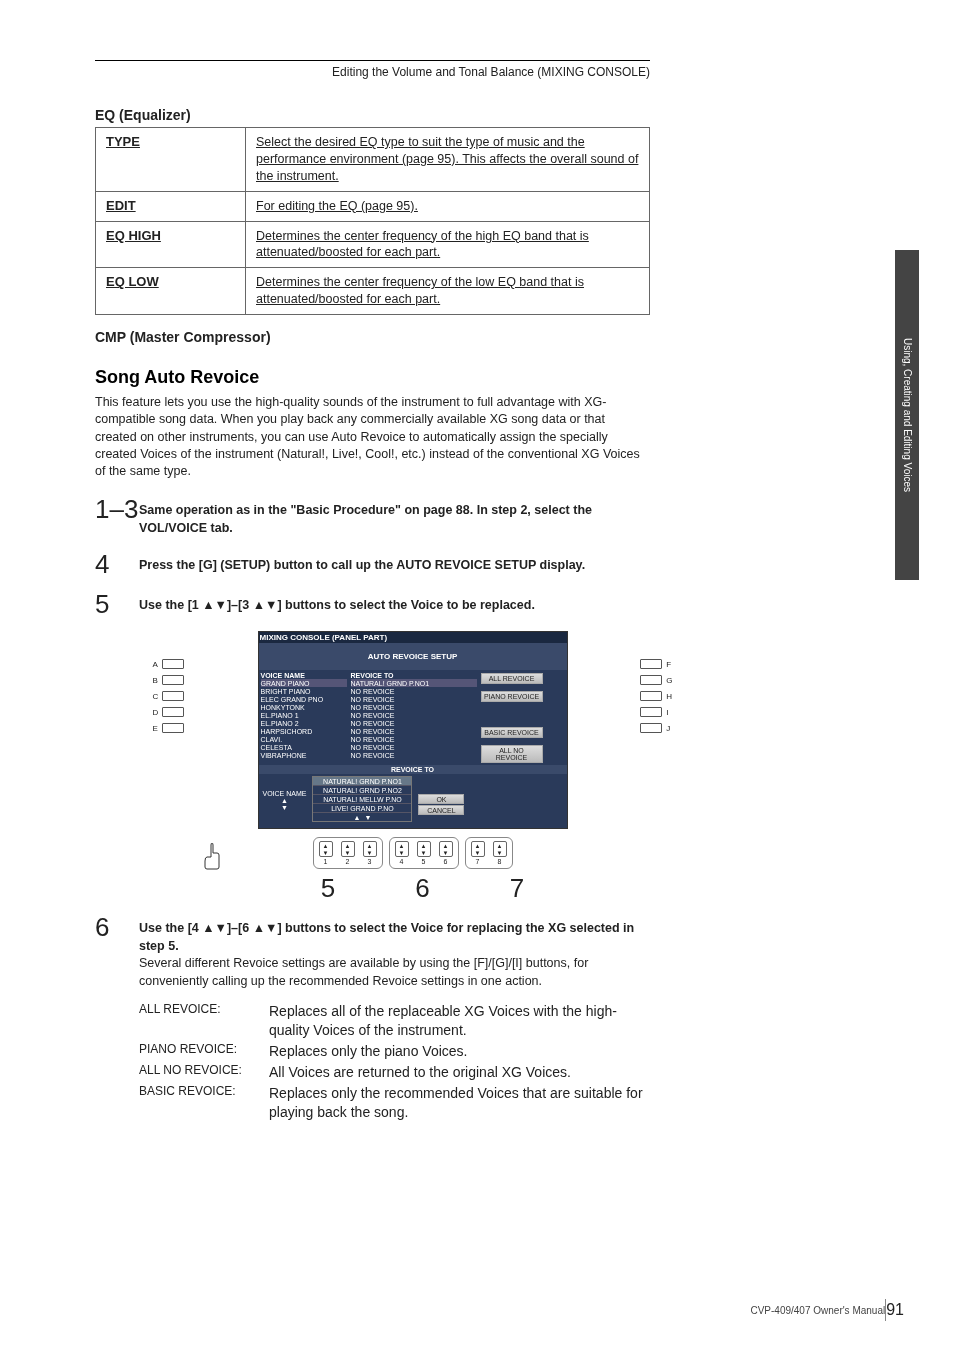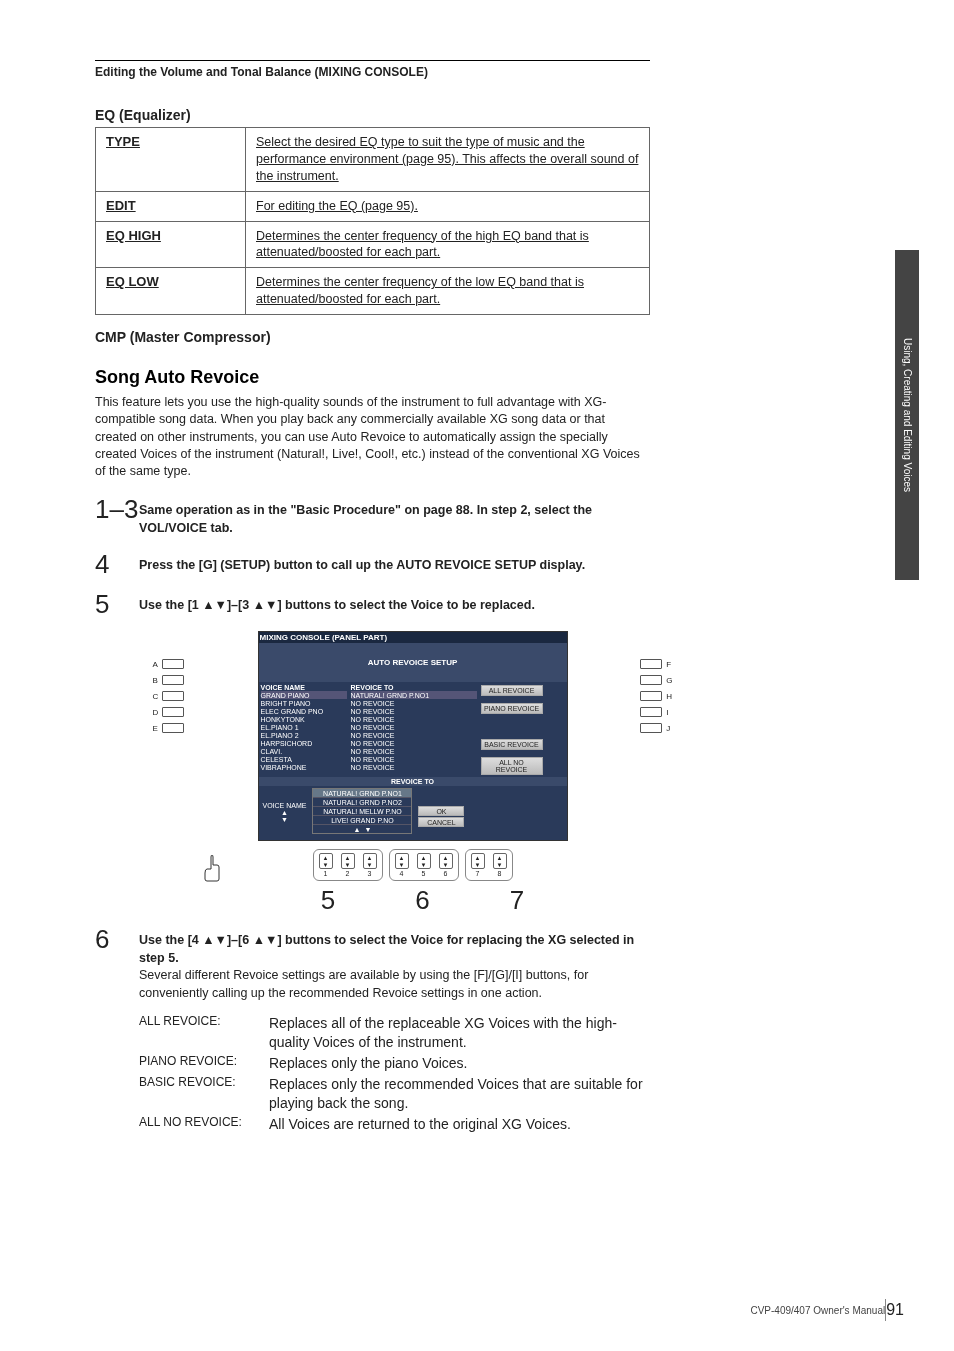--- a/index.html
+++ b/index.html
@@ -15,22 +15,23 @@
   .page {
     padding: 60px 50px 40px 95px;
     width: 700px;
   }
   .header-bar {
     border-top: 1px solid #000;
     padding-top: 4px;
     margin-bottom: 28px;
   }
   .header-title {
-    font-weight: bold;
+    font-weight: normal;
     font-size: 12px;
+    text-align: right;
   }
   .sub-heading {
     font-weight: bold;
     font-size: 14px;
     margin-bottom: 4px;
   }
   table.param {
     border-collapse: collapse;
     width: 100%;
     margin-bottom: 14px;
@@ -103,21 +104,21 @@
   .screen-title {
     background: #1a2840;
     text-align: left;
     font-weight: bold;
     padding: 1px;
   }
   .screen-sub {
     background: #3a4a6a;
     text-align: center;
     font-weight: bold;
-    padding: 15px;
+    padding: 9px;
   }
   .screen-cols {
     display: flex;
     font-size: 7px;
   }
   .screen-left, .screen-mid, .screen-right {
     padding: 1px 2px;
   }
   .screen-left { width: 90px; }
   .screen-mid { width: 130px; }
@@ -536,26 +537,26 @@
       <div style="height:10px"></div>
       <div class="rev-def">
         <div class="rev-term">ALL REVOICE:</div>
         <div class="rev-desc">Replaces all of the replaceable XG Voices with the high-quality Voices of the instrument.</div>
       </div>
       <div class="rev-def">
         <div class="rev-term">PIANO REVOICE:</div>
         <div class="rev-desc">Replaces only the piano Voices.</div>
       </div>
       <div class="rev-def">
+        <div class="rev-term">ALL NO REVOICE:</div>
+        <div class="rev-desc">All Voices are returned to the original XG Voices.</div>
+      </div>
+      <div class="rev-def">
         <div class="rev-term">BASIC REVOICE:</div>
         <div class="rev-desc">Replaces only the recommended Voices that are suitable for playing back the song.</div>
-      </div>
-      <div class="rev-def">
-        <div class="rev-term">ALL NO REVOICE:</div>
-        <div class="rev-desc">All Voices are returned to the original XG Voices.</div>
       </div>
     </div>
   </div>
 </div>
 
 <div class="tab-side">
   <div class="tab-dark">
     <div class="tab-text">Using, Creating and Editing Voices</div>
   </div>
 </div>

